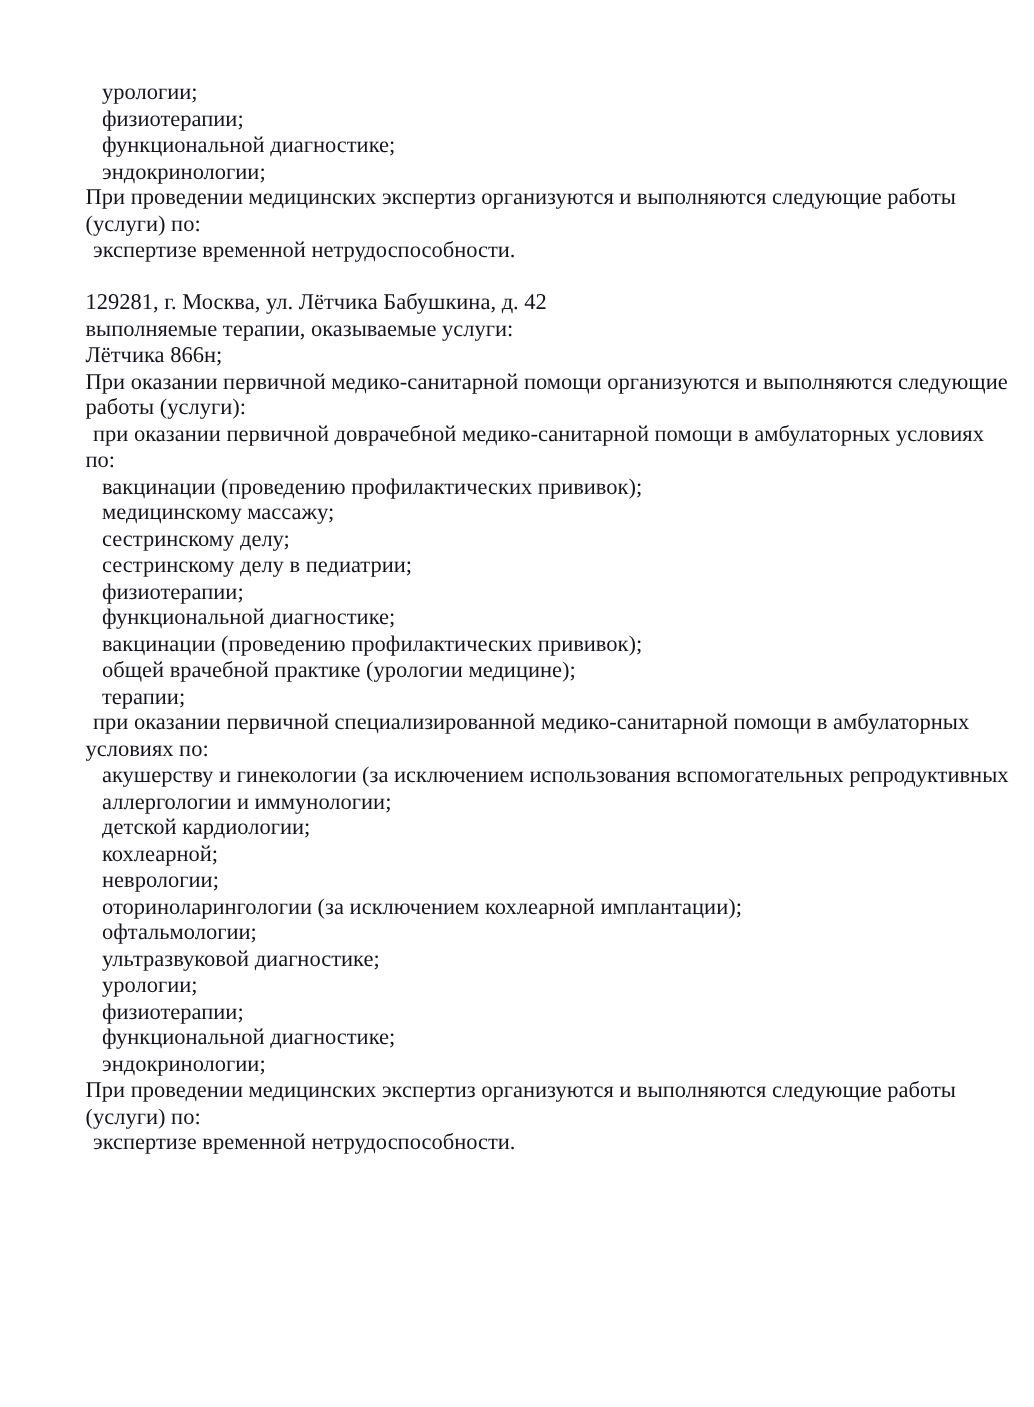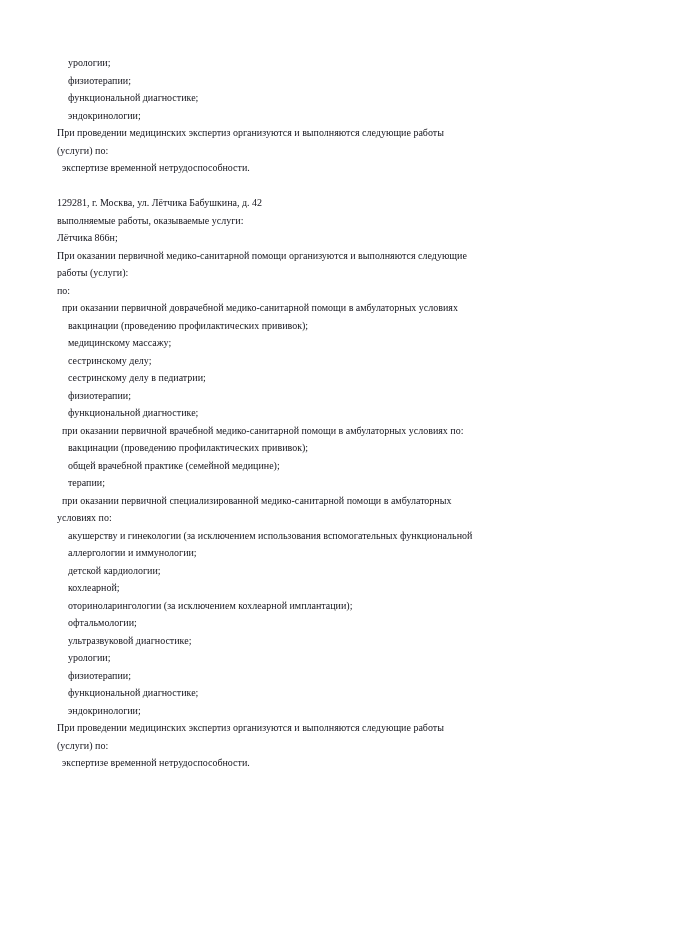--- a/index.html
+++ b/index.html
@@ -11,21 +11,21 @@
     height: 938px;
     background: #ffffff;
     overflow: hidden;
   }
   .doc-page {
     box-sizing: border-box;
     width: 640px;
     height: 938px;
     background: #ffffff;
     font-family: "Liberation Serif", "DejaVu Serif", serif;
-    font-size: 10px;
+    font-size: 15px;
     line-height: 17.5px;
     color: #14141c;
     padding: 54px 20px 0 57px;
   }
   .line {
     white-space: pre;
   }
   .ind-0 { padding-left: 0; }
   .ind-1 { padding-left: 5px; }
   .ind-2 { padding-left: 11px; }
@@ -37,42 +37,42 @@
   <div>
       <div class="line ind-2">урологии;</div>
       <div class="line ind-2">физиотерапии;</div>
       <div class="line ind-2">функциональной диагностике;</div>
       <div class="line ind-2">эндокринологии;</div>
       <div class="line ind-0">При проведении медицинских экспертиз организуются и выполняются следующие работы</div>
       <div class="line ind-0">(услуги) по:</div>
       <div class="line ind-1">экспертизе временной нетрудоспособности.</div>
       <div class="line ind-0">&nbsp;</div>
       <div class="line ind-0">129281, г. Москва, ул. Лётчика Бабушкина, д. 42</div>
-      <div class="line ind-0">выполняемые работы, оказываемые услуги:</div>
+      <div class="line ind-0">выполняемые терапии, оказываемые услуги:</div>
       <div class="line ind-0">Лётчика 866н;</div>
       <div class="line ind-0">При оказании первичной медико-санитарной помощи организуются и выполняются следующие</div>
       <div class="line ind-0">работы (услуги):</div>
+      <div class="line ind-1">при оказании первичной доврачебной медико-санитарной помощи в амбулаторных условиях</div>
       <div class="line ind-0">по:</div>
-      <div class="line ind-1">при оказании первичной доврачебной медико-санитарной помощи в амбулаторных условиях</div>
       <div class="line ind-2">вакцинации (проведению профилактических прививок);</div>
       <div class="line ind-2">медицинскому массажу;</div>
       <div class="line ind-2">сестринскому делу;</div>
       <div class="line ind-2">сестринскому делу в педиатрии;</div>
       <div class="line ind-2">физиотерапии;</div>
       <div class="line ind-2">функциональной диагностике;</div>
-      <div class="line ind-1">при оказании первичной врачебной медико-санитарной помощи в амбулаторных условиях по:</div>
       <div class="line ind-2">вакцинации (проведению профилактических прививок);</div>
-      <div class="line ind-2">общей врачебной практике (семейной медицине);</div>
+      <div class="line ind-2">общей врачебной практике (урологии медицине);</div>
       <div class="line ind-2">терапии;</div>
       <div class="line ind-1">при оказании первичной специализированной медико-санитарной помощи в амбулаторных</div>
       <div class="line ind-0">условиях по:</div>
-      <div class="line ind-2">акушерству и гинекологии (за исключением использования вспомогательных функциональной</div>
+      <div class="line ind-2">акушерству и гинекологии (за исключением использования вспомогательных репродуктивных</div>
       <div class="line ind-2">аллергологии и иммунологии;</div>
       <div class="line ind-2">детской кардиологии;</div>
       <div class="line ind-2">кохлеарной;</div>
+      <div class="line ind-2">неврологии;</div>
       <div class="line ind-2">оториноларингологии (за исключением кохлеарной имплантации);</div>
       <div class="line ind-2">офтальмологии;</div>
       <div class="line ind-2">ультразвуковой диагностике;</div>
       <div class="line ind-2">урологии;</div>
       <div class="line ind-2">физиотерапии;</div>
       <div class="line ind-2">функциональной диагностике;</div>
       <div class="line ind-2">эндокринологии;</div>
       <div class="line ind-0">При проведении медицинских экспертиз организуются и выполняются следующие работы</div>
       <div class="line ind-0">(услуги) по:</div>
       <div class="line ind-1">экспертизе временной нетрудоспособности.</div>

